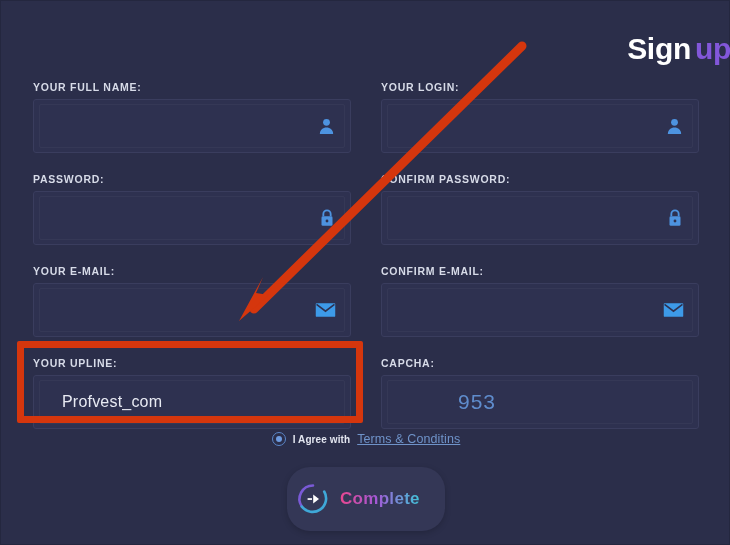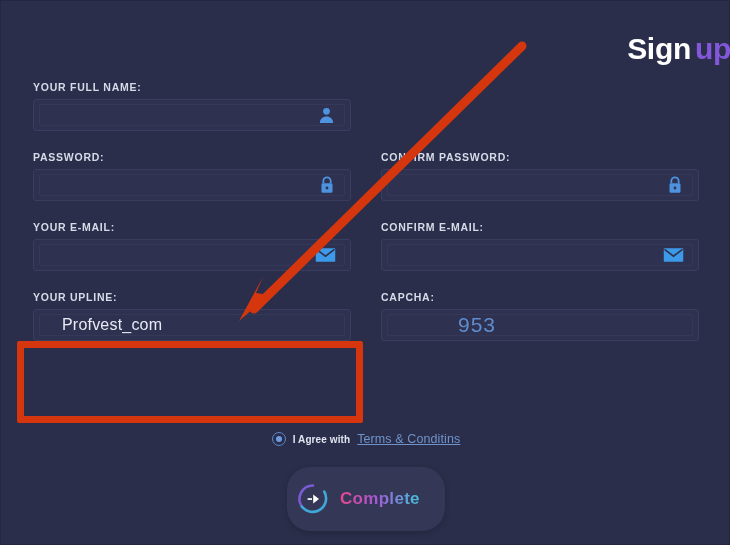--- a/index.html
+++ b/index.html
@@ -61,21 +61,21 @@
     letter-spacing: 0.75px;
     color: #d7dbe8;
     text-transform: uppercase;
     margin-bottom: 6px;
     display: block;
     user-select: none;
   }
 
   .field-box {
     position: relative;
-    height: 32px;
+    height: 54px;
     background: #2e3150;
     border: 1px solid #3a3d5e;
     border-radius: 3px;
     box-sizing: border-box;
     display: flex;
     align-items: center;
   }
   .field-box::after {
     content: "";
     position: absolute;
@@ -216,20 +216,32 @@
 
   <div class="title">
     <span class="t-sign">Sign</span><span class="t-up">up</span>
   </div>
 
   <div class="form">
 
     <div class="row">
       <div class="field">
         <label class="field-label">YOUR FULL NAME:</label>
+        <div class="field-box">
+          <span class="field-value"></span>
+          <span class="field-icon">
+            <svg width="19" height="19" viewBox="0 0 24 24">
+                <circle cx="12" cy="7.4" r="4.3" fill="#4d93e0"></circle>
+                <path d="M3.6 22c0-4.9 3.8-8.2 8.4-8.2s8.4 3.3 8.4 8.2z" fill="#4d93e0"></path>
+              </svg>
+          </span>
+        </div>
+      </div>
+      <div class="field">
+        <label class="field-label">YOUR LOGIN:</label>
         <div class="field-box">
           <span class="field-value"></span>
           <span class="field-icon">
             <svg width="19" height="19" viewBox="0 0 24 24">
                 <circle cx="12" cy="7.4" r="4.3" fill="#4d93e0"></circle>
                 <path d="M3.6 22c0-4.9 3.8-8.2 8.4-8.2s8.4 3.3 8.4 8.2z" fill="#4d93e0"></path>
               </svg>
           </span>
         </div>
       </div>

